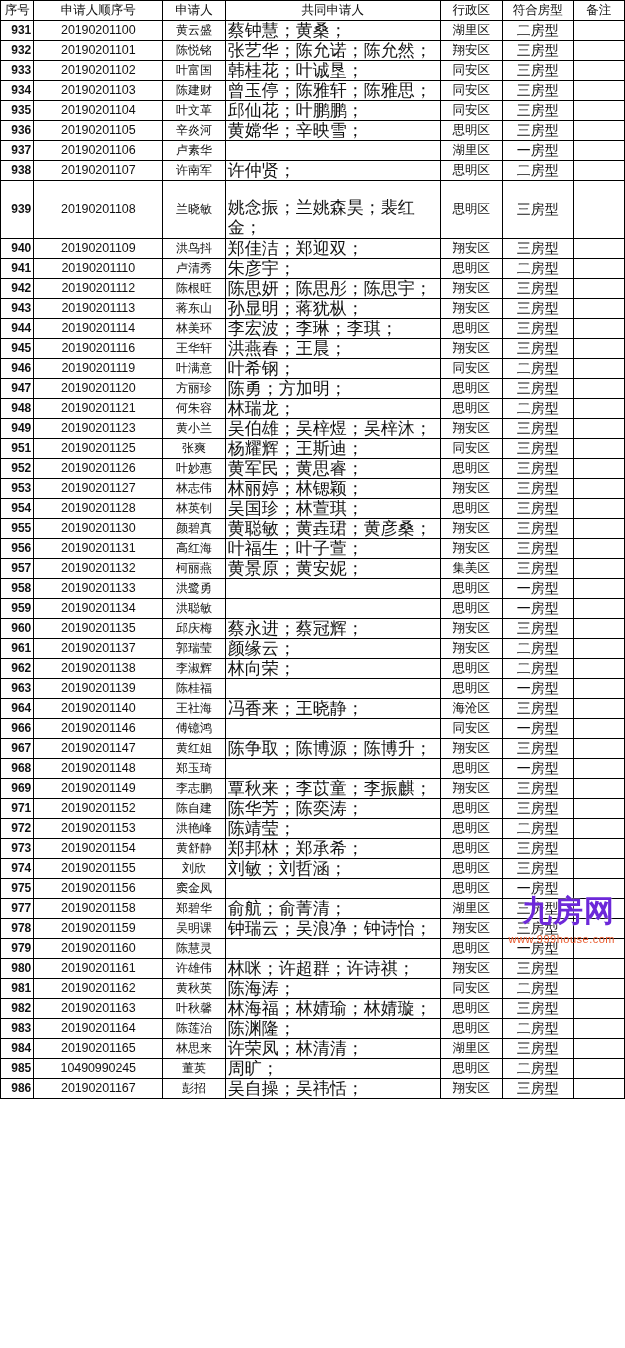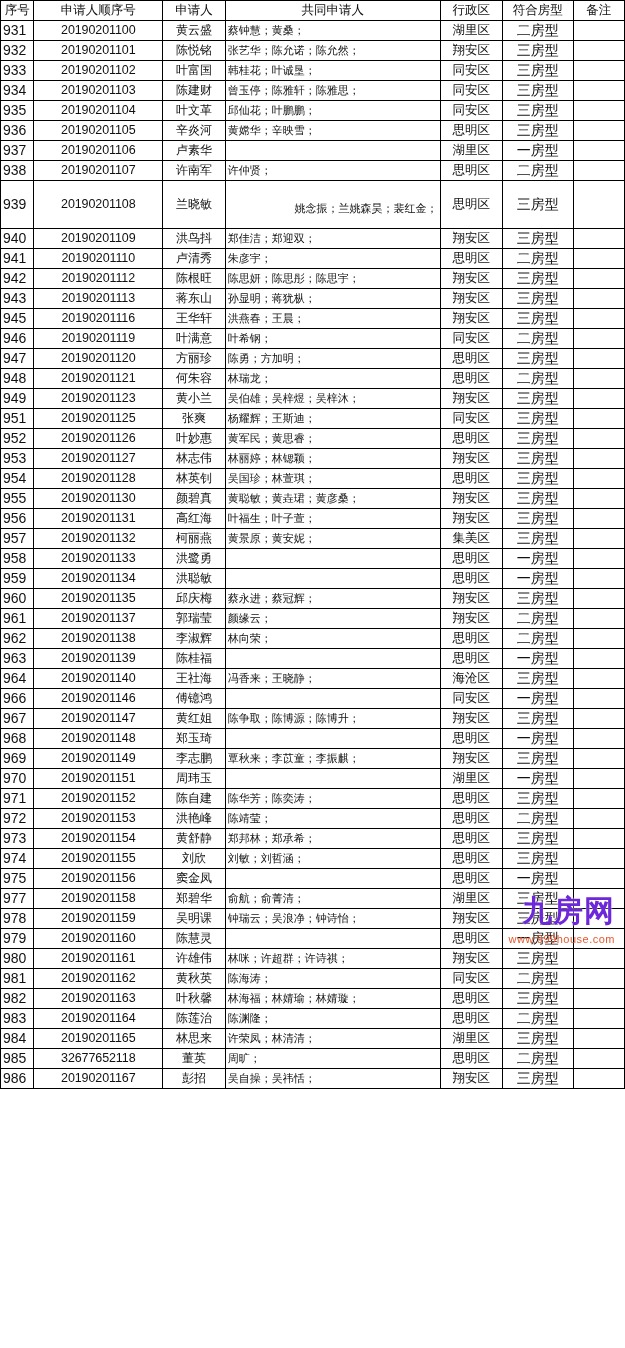--- a/index.html
+++ b/index.html
@@ -44,34 +44,33 @@
     height: 19px;
   }
   col.c-seq    { width: 33px; }
   col.c-no     { width: 128px; }
   col.c-name   { width: 62px; }
   col.c-co     { width: 213px; }
   col.c-dist   { width: 62px; }
   col.c-type   { width: 70px; }
   col.c-remark { width: 51px; }
 
-  td.seq   { text-align: left; font-size: 14px; }
+  td.seq   { text-align: right; font-size: 12px; font-weight: bold; }
   td.no    { text-align: center; font-size: 12.5px; letter-spacing: -0.1px; }
   td.name  { text-align: center; font-size: 12px; }
-  td.co    { text-align: left; font-size: 11px; padding-left: 3px; }
+  td.co    { text-align: left; font-size: 17px; padding-left: 3px; }
   td.dist  { text-align: center; font-size: 12.5px; }
   td.type  { text-align: center; font-size: 14px; }
   td.remark{ }
 
   td.co.two-line {
     white-space: normal;
     line-height: 1.15;
-    padding-top: 8px;
+    padding-top: 17px;
     padding-bottom: 1px;
-    text-align: right;
   }
   tr.tall td { height: 38px; }
 
   
   #watermark {
     position: absolute;
     right: 4px;
     bottom: 2px;
     width: 150px;
     height: 46px;
@@ -235,20 +234,29 @@
         <tr>
           <td class="seq">943</td>
           <td class="no">20190201113</td>
           <td class="name">蒋东山</td>
           <td class="co">孙显明；蒋犹枞；</td>
           <td class="dist">翔安区</td>
           <td class="type">三房型</td>
           <td class="remark"></td>
         </tr>
         <tr>
+          <td class="seq">944</td>
+          <td class="no">20190201114</td>
+          <td class="name">林美环</td>
+          <td class="co">李宏波；李琳；李琪；</td>
+          <td class="dist">思明区</td>
+          <td class="type">三房型</td>
+          <td class="remark"></td>
+        </tr>
+        <tr>
           <td class="seq">945</td>
           <td class="no">20190201116</td>
           <td class="name">王华轩</td>
           <td class="co">洪燕春；王晨；</td>
           <td class="dist">翔安区</td>
           <td class="type">三房型</td>
           <td class="remark"></td>
         </tr>
         <tr>
           <td class="seq">946</td>
@@ -442,29 +450,20 @@
         <tr>
           <td class="seq">969</td>
           <td class="no">20190201149</td>
           <td class="name">李志鹏</td>
           <td class="co">覃秋来；李苡童；李振麒；</td>
           <td class="dist">翔安区</td>
           <td class="type">三房型</td>
           <td class="remark"></td>
         </tr>
         <tr>
-          <td class="seq">970</td>
-          <td class="no">20190201151</td>
-          <td class="name">周玮玉</td>
-          <td class="co"></td>
-          <td class="dist">湖里区</td>
-          <td class="type">一房型</td>
-          <td class="remark"></td>
-        </tr>
-        <tr>
           <td class="seq">971</td>
           <td class="no">20190201152</td>
           <td class="name">陈自建</td>
           <td class="co">陈华芳；陈奕涛；</td>
           <td class="dist">思明区</td>
           <td class="type">三房型</td>
           <td class="remark"></td>
         </tr>
         <tr>
           <td class="seq">972</td>
@@ -569,21 +568,21 @@
           <td class="seq">984</td>
           <td class="no">20190201165</td>
           <td class="name">林思来</td>
           <td class="co">许荣凤；林清清；</td>
           <td class="dist">湖里区</td>
           <td class="type">三房型</td>
           <td class="remark"></td>
         </tr>
         <tr>
           <td class="seq">985</td>
-          <td class="no">32677652118</td>
+          <td class="no">10490990245</td>
           <td class="name">董英</td>
           <td class="co">周旷；</td>
           <td class="dist">思明区</td>
           <td class="type">二房型</td>
           <td class="remark"></td>
         </tr>
         <tr>
           <td class="seq">986</td>
           <td class="no">20190201167</td>
           <td class="name">彭招</td>

